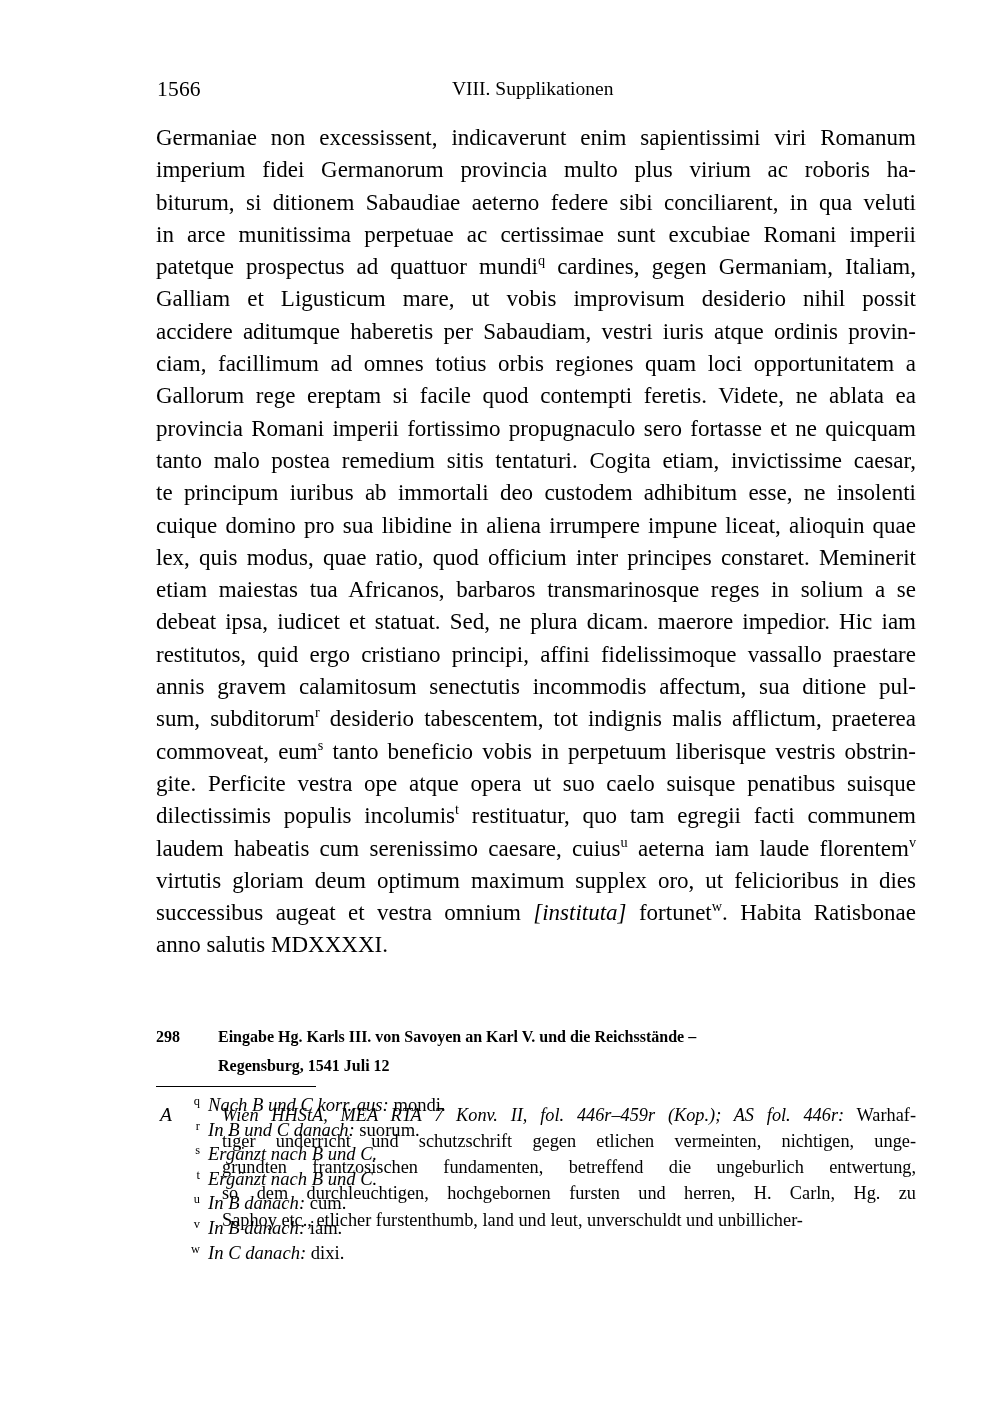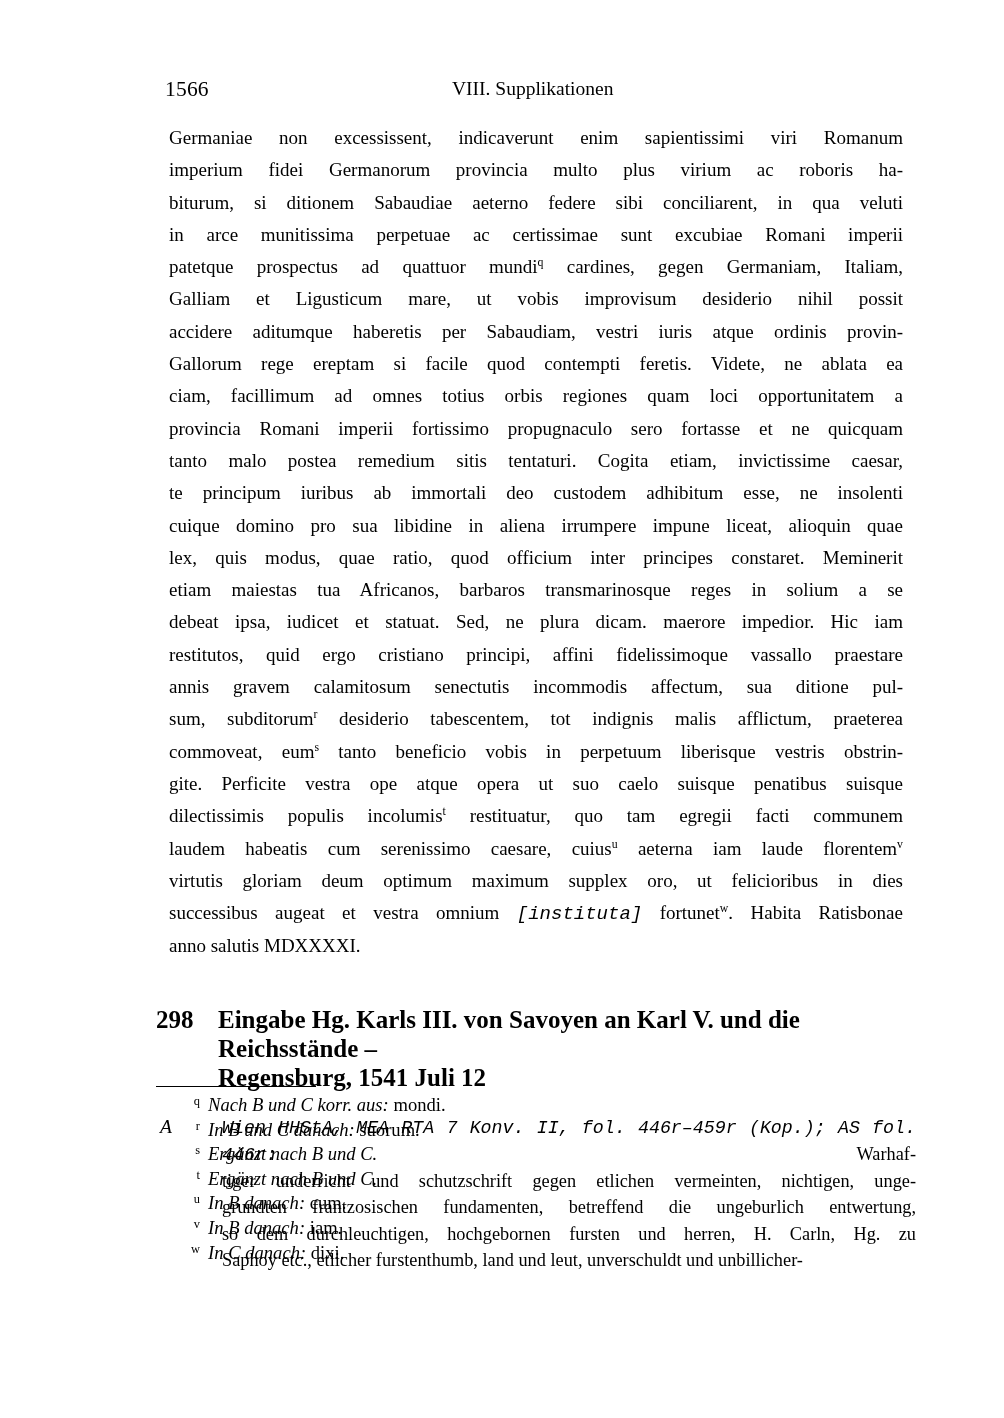--- a/index.html
+++ b/index.html
@@ -26,39 +26,39 @@
   
   .running-head {
     position: relative;
     height: 34px;
     margin-top: 72px;
     font-size: 21.5px;
     line-height: 34px;
   }
   .folio {
     position: absolute;
-    left: 9px;
+    left: 1px;
     top: 0;
     letter-spacing: 0.2px;
     text-align: right;
   }
   .head-title {
     position: absolute;
     left: 296px;
     top: 0;
     font-size: 19.5px;
   }
 
   
   .body-block {
     margin-top: 16px;
   }
   p.justified {
-    margin: 13px;
-    font-size: 19px;
+    margin: 0;
+    font-size: 23px;
     line-height: 32.3px;
     text-align: justify;
     text-align-last: left;
     text-justify: inter-word;
     hyphens: none;
   }
   
   .ln {
     display: block;
     text-align: justify;
@@ -67,26 +67,26 @@
   }
   .ln.last {
     text-align-last: left;
   }
 
   sup.fn {
     font-size: 0.62em;
     vertical-align: super;
     line-height: 0;
   }
-  .it { font-style: italic; font-family: Liberation Mono, monospace; }
+  .it { font-style: italic; }
 
   
   .section-heading {
-    margin-top: 42px;
-    font-size: 25px;
+    margin-top: 60px;
+    font-size: 16px;
     font-weight: bold;
     line-height: 29px;
     padding-left: 62px;
     text-indent: -62px;
   }
   .section-heading .num {
     display: inline-block;
     width: 62px;
     text-indent: 0;
     font-weight: bold;
@@ -174,22 +174,22 @@
 
   <div class="body-block">
     <p class="justified">
       <span class="ln">Germaniae non excessissent, indicaverunt enim sapientissimi viri Romanum</span>
       <span class="ln">imperium fidei Germanorum provincia multo plus virium ac roboris ha-</span>
       <span class="ln">biturum, si ditionem Sabaudiae aeterno federe sibi conciliarent, in qua veluti</span>
       <span class="ln">in arce munitissima perpetuae ac certissimae sunt excubiae Romani imperii</span>
       <span class="ln"><span>patetque prospectus ad quattuor mundi</span><sup class="fn">q</sup><span> cardines, gegen Germaniam, Italiam,</span></span>
       <span class="ln">Galliam et Ligusticum mare, ut vobis improvisum desiderio nihil possit</span>
       <span class="ln">accidere aditumque haberetis per Sabaudiam, vestri iuris atque ordinis provin-</span>
+      <span class="ln">ciam, facillimum ad omnes totius orbis regiones quam loci opportunitatem a</span>
       <span class="ln">Gallorum rege ereptam si facile quod contempti feretis. Videte, ne ablata ea</span>
-      <span class="ln">ciam, facillimum ad omnes totius orbis regiones quam loci opportunitatem a</span>
       <span class="ln">provincia Romani imperii fortissimo propugnaculo sero fortasse et ne quicquam</span>
       <span class="ln">tanto malo postea remedium sitis tentaturi. Cogita etiam, invictissime caesar,</span>
       <span class="ln">te principum iuribus ab immortali deo custodem adhibitum esse, ne insolenti</span>
       <span class="ln">cuique domino pro sua libidine in aliena irrumpere impune liceat, alioquin quae</span>
       <span class="ln">lex, quis modus, quae ratio, quod officium inter principes constaret. Meminerit</span>
       <span class="ln">etiam maiestas tua Africanos, barbaros transmarinosque reges in solium a se</span>
       <span class="ln">debeat ipsa, iudicet et statuat. Sed, ne plura dicam. maerore impedior. Hic iam</span>
       <span class="ln">restitutos, quid ergo cristiano principi, affini fidelissimoque vassallo praestare</span>
       <span class="ln">annis gravem calamitosum senectutis incommodis affectum, sua ditione pul-</span>
       <span class="ln"><span>sum, subditorum</span><sup class="fn">r</sup><span> desiderio tabescentem, tot indignis malis afflictum, praeterea</span></span>

